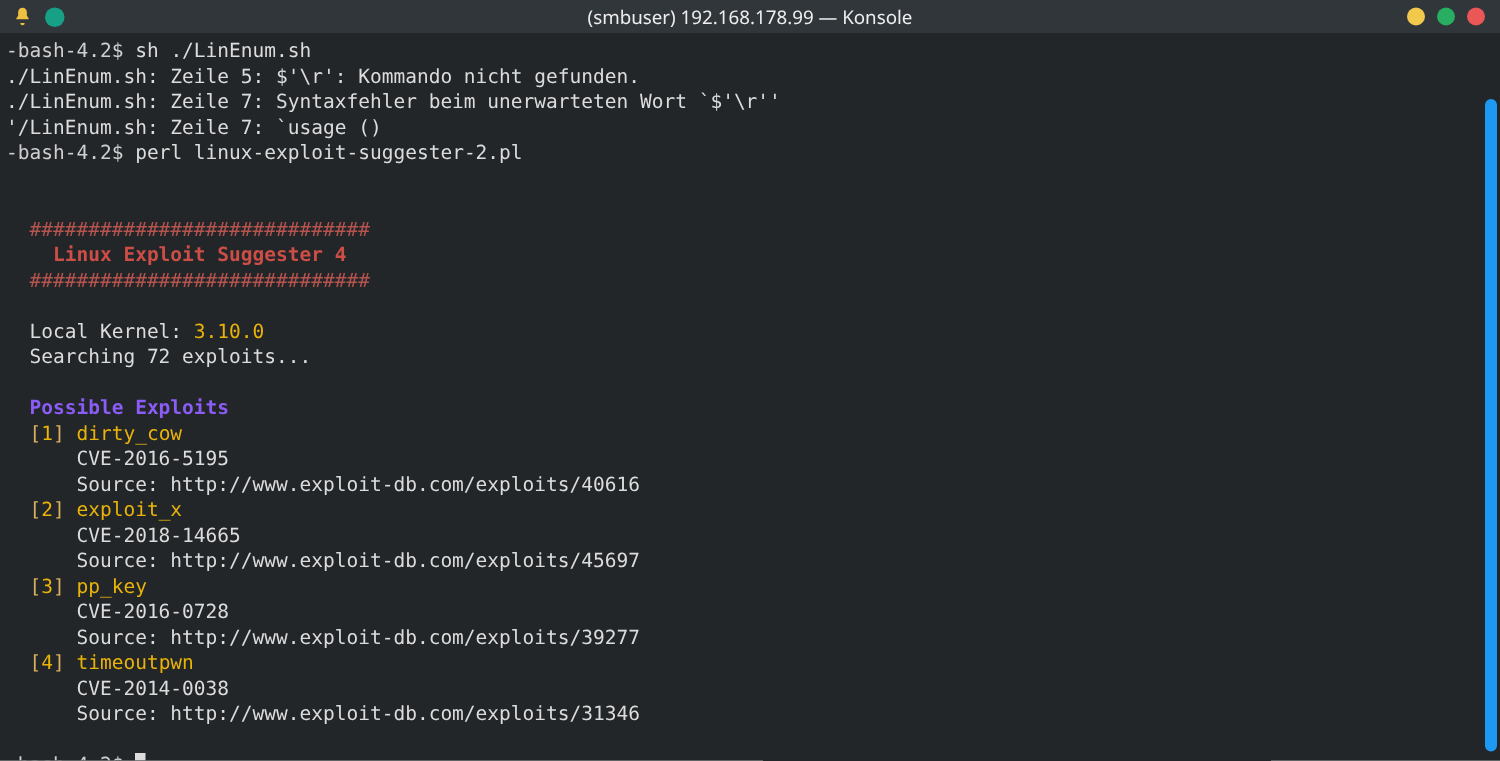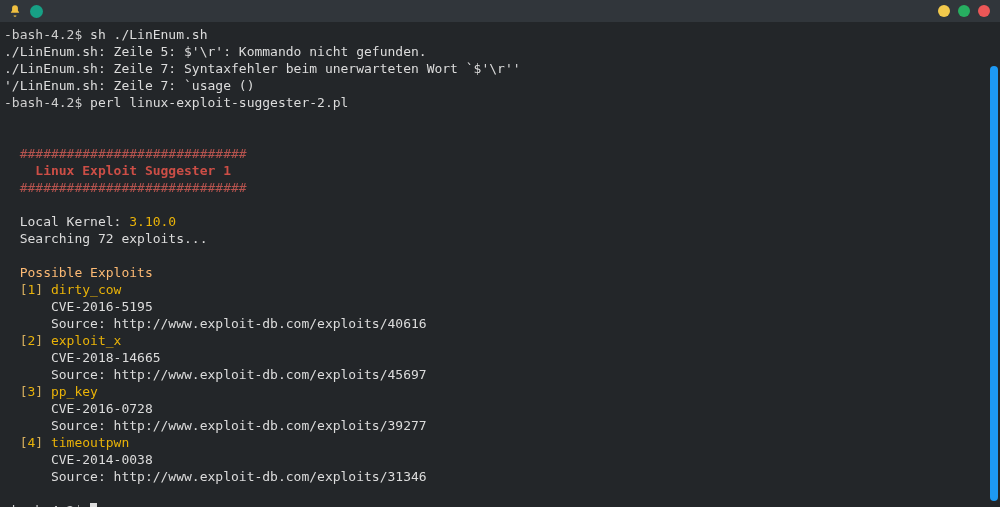--- a/index.html
+++ b/index.html
@@ -28,55 +28,56 @@
     background: transparent;
   }
   .scrollbar-thumb {
     position: absolute; top: 24px; bottom: 2px; left: 0; right: 0;
     background: #1d99f3; border-radius: 4px;
   }
   .prompt { color: #cfcfcf; }
   .c-dred  { color: #b5534e; }     
   .c-red   { color: #cc4e46; font-weight: bold; }
   .c-gold  { color: #d7af5f; }
-  .c-purp  { color: #fdba74; font-weight: normal; }
+  .c-purp  { color: #8b5cf6; font-weight: bold; }
   .c-ored  { color: #eab308; }
   .c-green { color: #eab308; }
   .cursor  { display:inline-block; width:7px; height:14px; background:#dcdcdc; vertical-align:-2px; }
 </style>
 </head>
 <body>
 <div class="window">
 
   <div class="titlebar">
     <div class="tb-left">
       <span class="bell">
         <svg viewBox="0 0 24 24" width="14" height="14">
             <path fill="#f0c040" d="M12 2a5 5 0 0 0-5 5v4l-2 3v1h14v-1l-2-3V7a5 5 0 0 0-5-5zm0 20a2.5 2.5 0 0 0 2.5-2.5h-5A2.5 2.5 0 0 0 12 22z"></path>
           </svg>
       </span>
       <span class="left-dot" style="background:#17a085"></span>
     </div>
+    <div class="tb-center">(smbuser) 192.168.178.99 — Konsole</div>
     <div class="tb-right">
       <span class="dot" style="background:#f2c94c"></span>
       <span class="dot" style="background:#27ae60"></span>
       <span class="dot" style="background:#eb5757"></span>
     </div>
   </div>
 
   <div class="term-wrap">
     <div class="term" id="term"><span class="prompt">-bash-4.2$</span> sh ./LinEnum.sh
 ./LinEnum.sh: Zeile 5: $'\r': Kommando nicht gefunden.
 ./LinEnum.sh: Zeile 7: Syntaxfehler beim unerwarteten Wort `$'\r''
 '/LinEnum.sh: Zeile 7: `usage ()
 <span class="prompt">-bash-4.2$</span> perl linux-exploit-suggester-2.pl
 
 
 <span class="c-dred">  #############################</span>
-<span class="c-red">    Linux Exploit Suggester 1</span>
+<span class="c-red">    Linux Exploit Suggester 4</span>
 <span class="c-dred">  #############################</span>
 
   Local Kernel: <span class="c-ored">3.10.0</span>
   Searching 72 exploits...
 
 <span class="c-purp">  Possible Exploits</span>
   <span class="c-gold">[</span><span class="c-ored">1</span><span class="c-gold">]</span> <span class="c-green">dirty_cow</span>
       CVE-2016-5195
       Source: http://www.exploit-db.com/exploits/40616
   <span class="c-gold">[</span><span class="c-ored">2</span><span class="c-gold">]</span> <span class="c-green">exploit_x</span>

